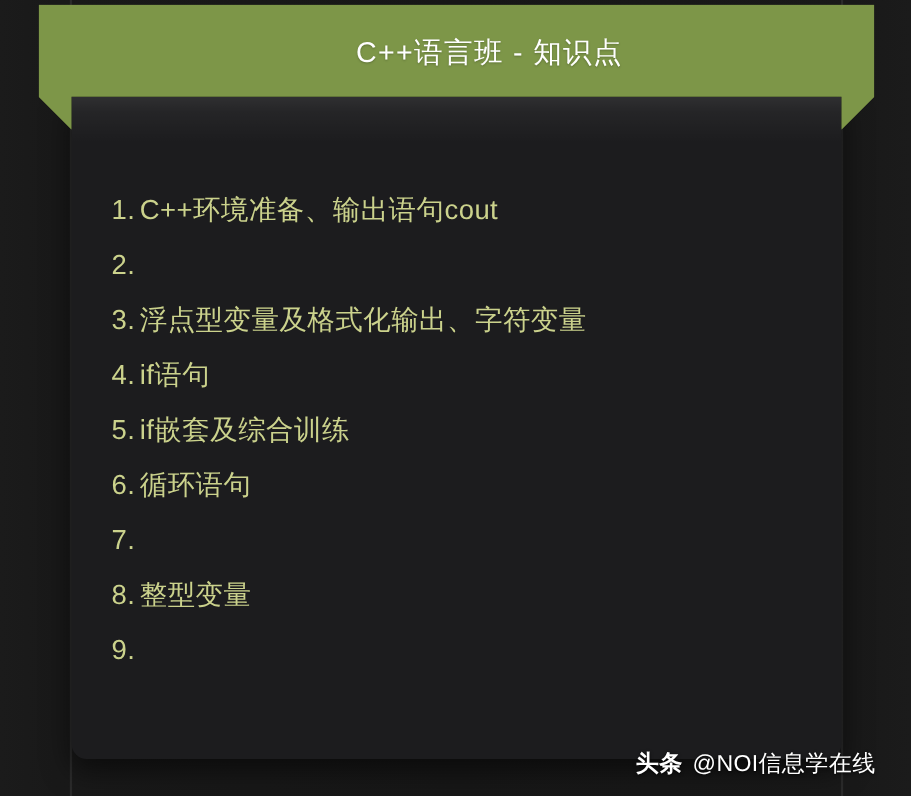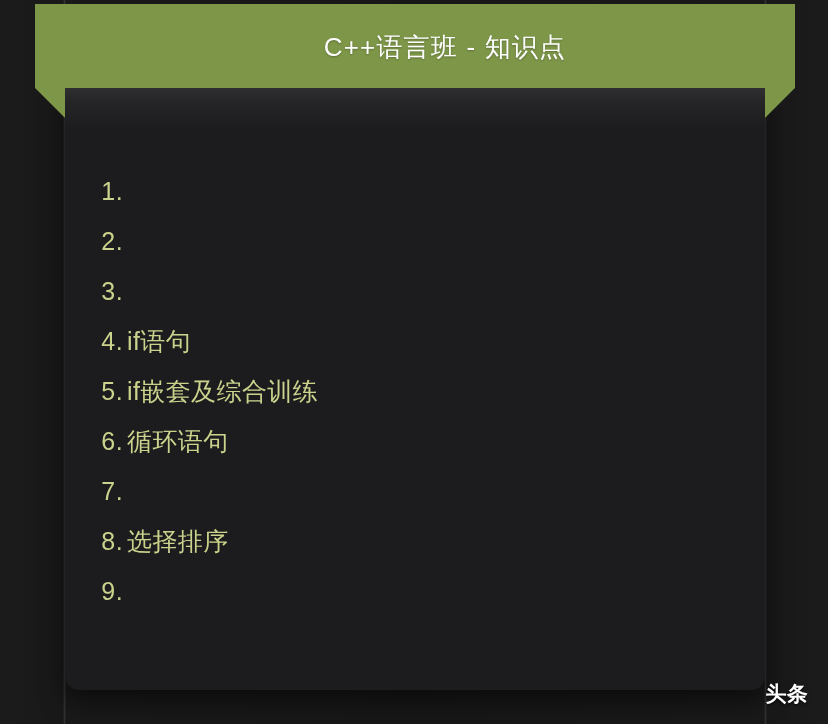--- a/index.html
+++ b/index.html
@@ -146,21 +146,21 @@
     font-size: 25px;
   }
 
   .topic-text {
     color: #cbd28c;
   }
 
   
   #watermark {
     position: absolute;
-    right: 20px;
+    right: 32px;
     bottom: 16px;
     display: flex;
     align-items: center;
     gap: 9px;
     color: #ffffff;
     font-size: 21px;
     letter-spacing: 0.3px;
     white-space: nowrap;
     text-shadow: 0 1px 3px rgba(0,0,0,0.9);
     z-index: 5;
@@ -174,57 +174,60 @@
 <div id="stage">
 
   <div class="seam left"></div>
   <div class="seam right"></div>
 
   <div id="card">
     <div id="card-inner">
       <ol id="topic-list">
         <li class="topic-item">
           <span class="topic-num">1.</span>
+          <span class="topic-text">C++环境准备、输出语句cout</span>
         </li>
         <li class="topic-item">
           <span class="topic-num">2.</span>
         </li>
         <li class="topic-item">
           <span class="topic-num">3.</span>
+          <span class="topic-text">浮点型变量及格式化输出、字符变量</span>
         </li>
         <li class="topic-item">
           <span class="topic-num">4.</span>
           <span class="topic-text">if语句</span>
         </li>
         <li class="topic-item">
           <span class="topic-num">5.</span>
           <span class="topic-text">if嵌套及综合训练</span>
         </li>
         <li class="topic-item">
           <span class="topic-num">6.</span>
           <span class="topic-text">循环语句</span>
         </li>
         <li class="topic-item">
           <span class="topic-num">7.</span>
         </li>
         <li class="topic-item">
           <span class="topic-num">8.</span>
-          <span class="topic-text">选择排序</span>
+          <span class="topic-text">整型变量</span>
         </li>
         <li class="topic-item">
           <span class="topic-num">9.</span>
         </li>
       </ol>
     </div>
   </div>
 
   <div id="ribbon-wrap">
     <div id="ribbon-shadow"></div>
     <div id="ribbon">
       <div id="ribbon-title">C++语言班 - 知识点</div>
     </div>
   </div>
 
   <div id="watermark">
     <span class="wm-brand">头条</span>
+    <span class="wm-handle">@NOI信息学在线</span>
   </div>
 
 </div>
 
 </body></html>

